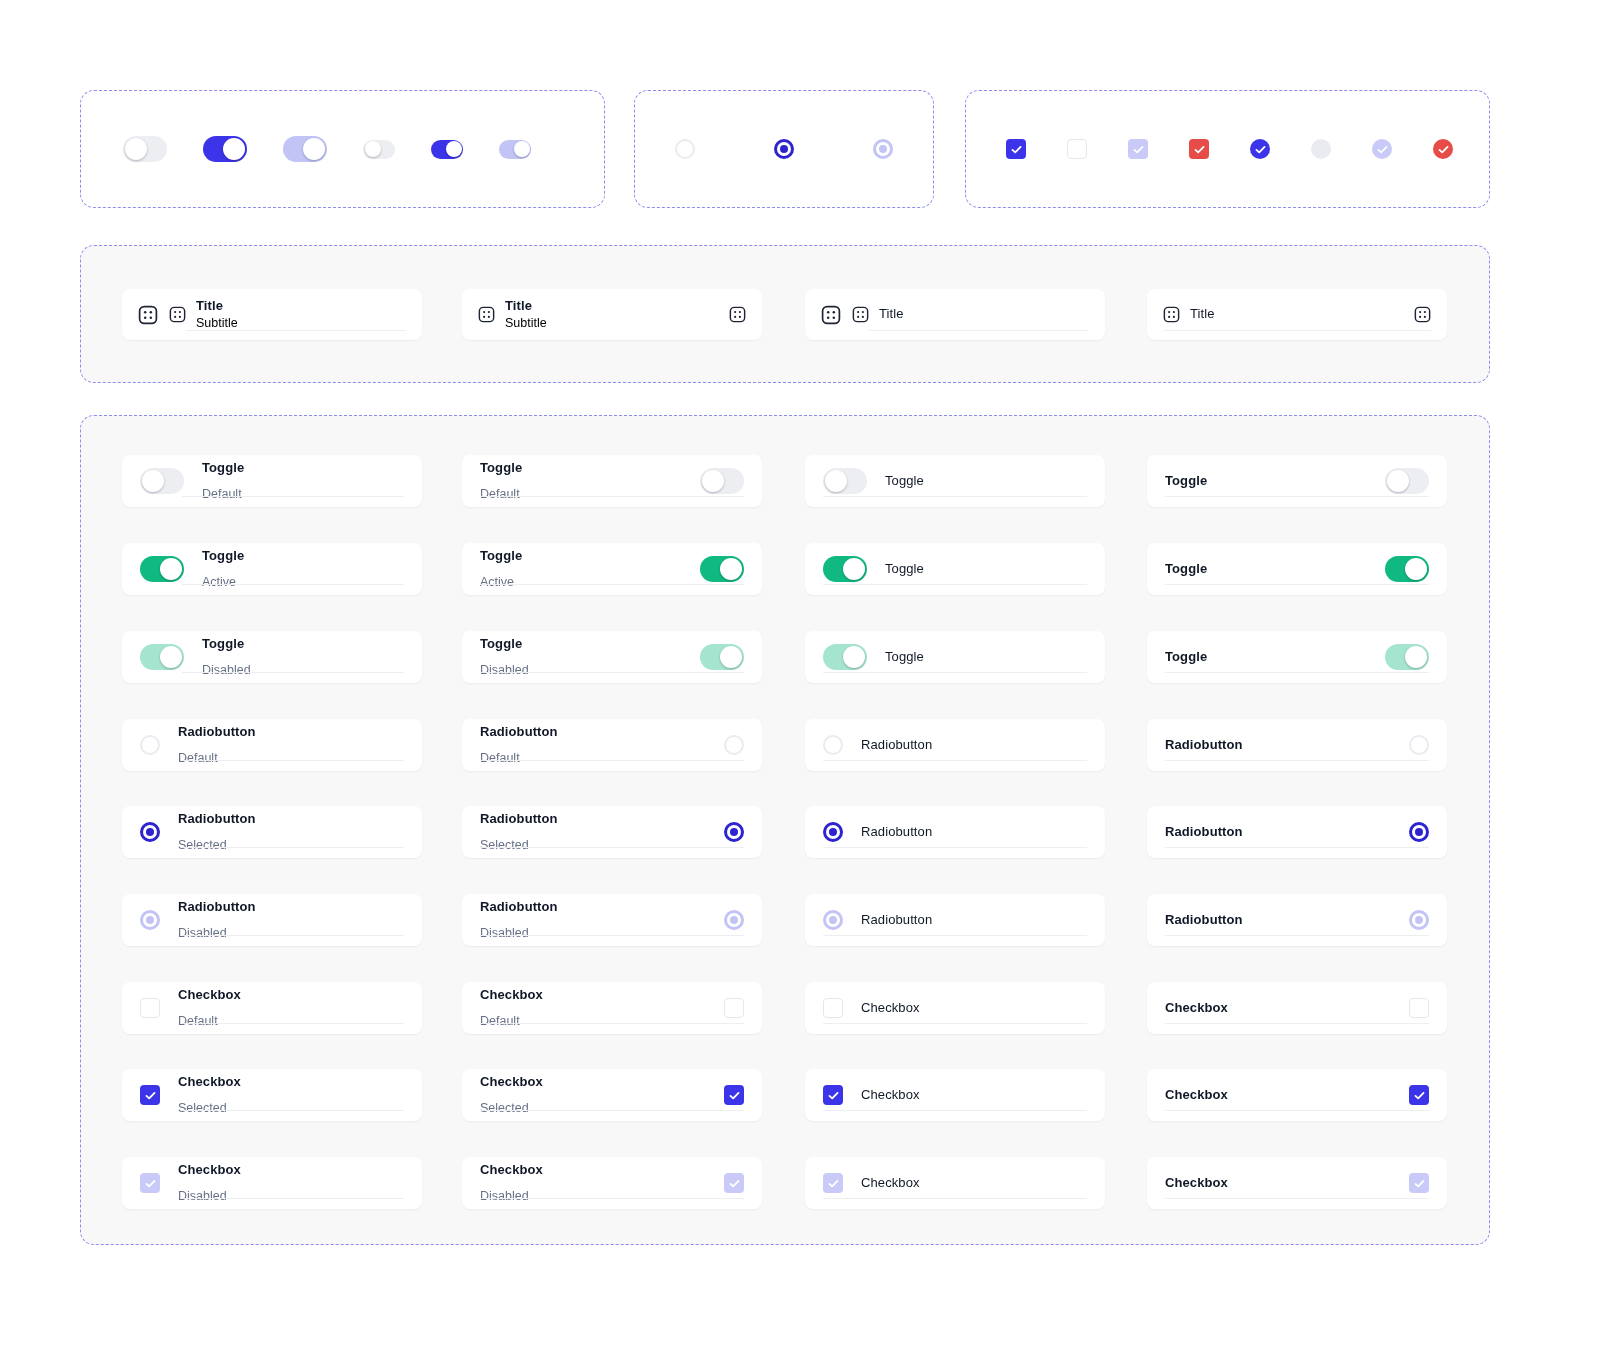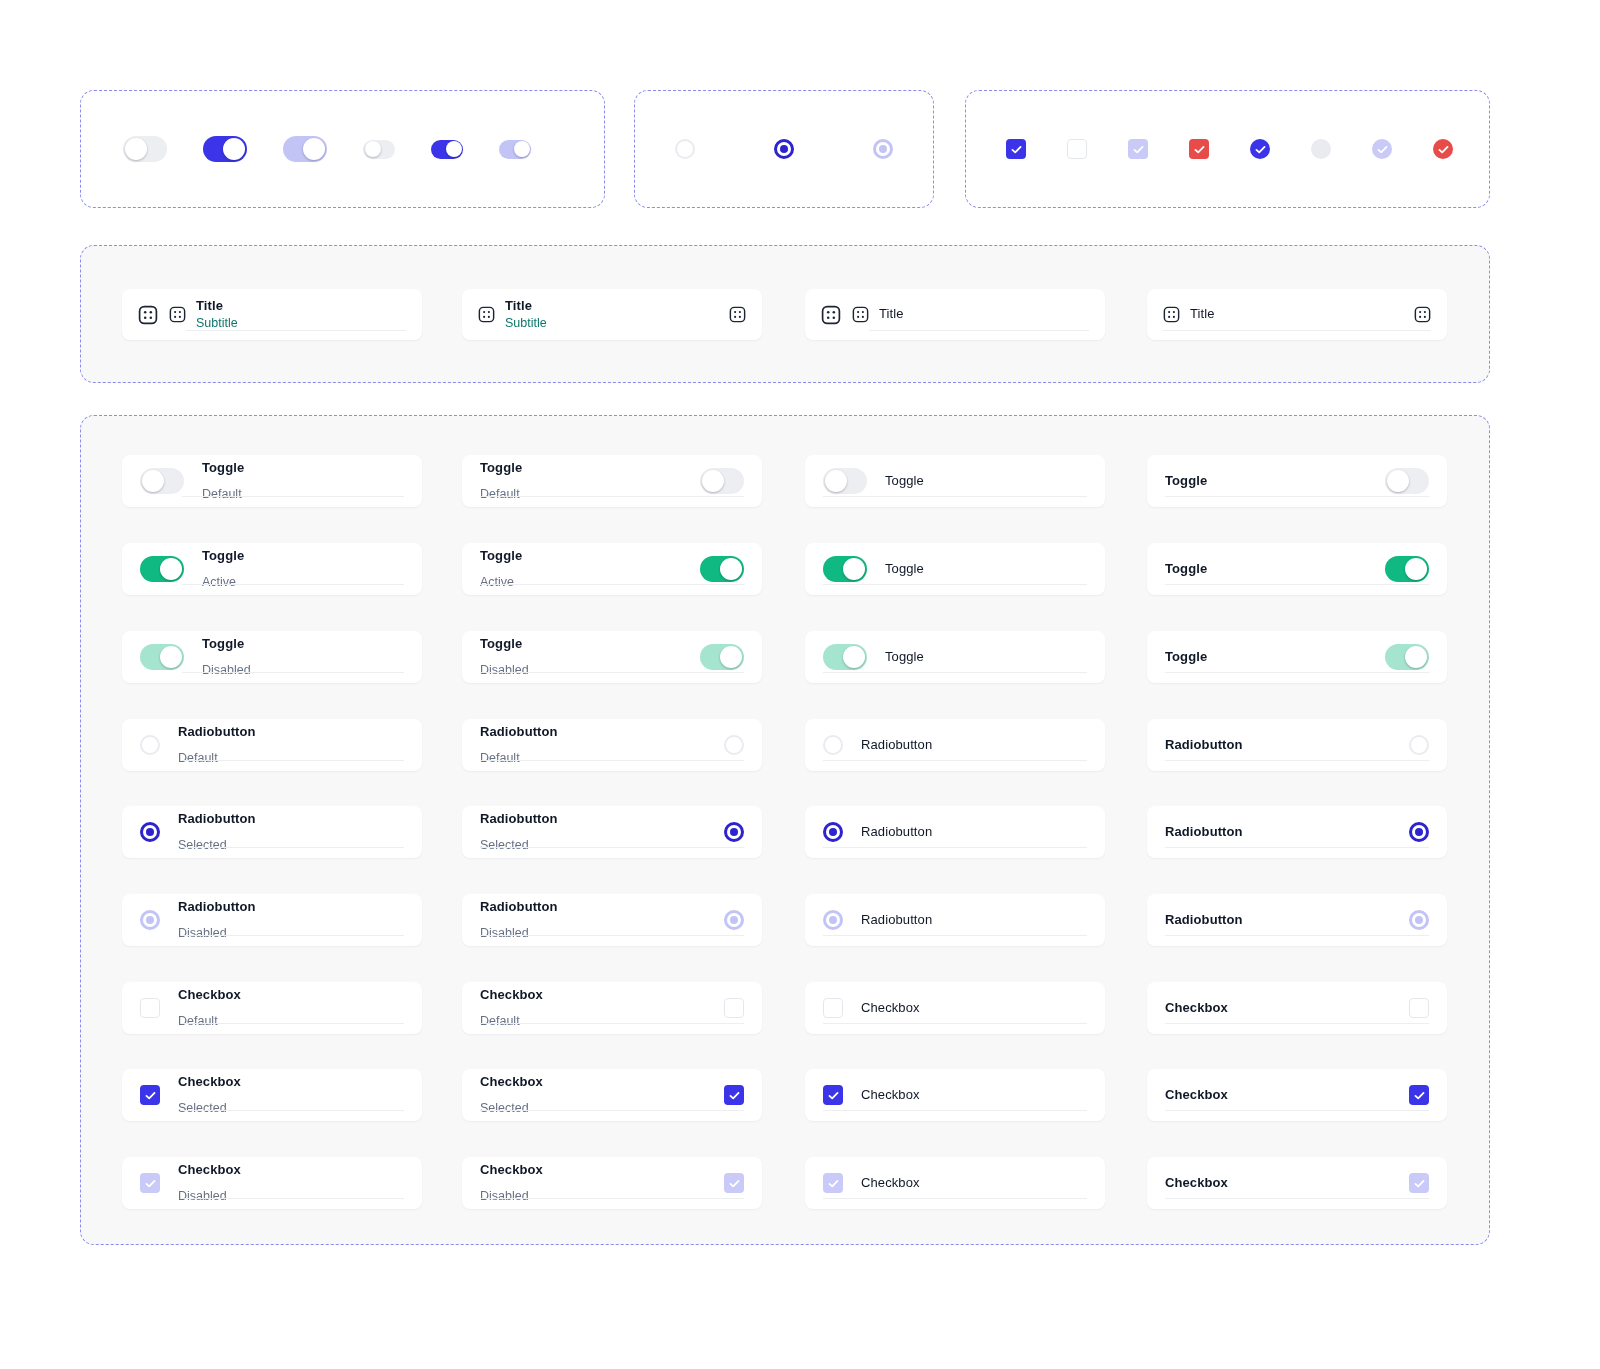--- a/index.html
+++ b/index.html
@@ -93,21 +93,21 @@
     border-radius: 8px;
     box-shadow: 0 1px 2px rgba(16,24,40,.05);
     display: flex; align-items: center;
     padding: 0 16px;
     overflow: hidden;
   }
   .card .spacer { flex: 1 1 auto; }
   .tt-wrap { display:flex; flex-direction:column; justify-content:center; }
   .tt-title   { font-size: 13px; font-weight: 700; color: #101828; line-height: 1.25; letter-spacing:.1px; }
   .tt-title.reg { font-weight: 400; font-size: 13px; color:#101828; }
-  .tt-sub     { font-size: 12.5px; font-weight: 400; color: #0f766e; line-height: 1.3; margin-top:1px; }
+  .tt-sub     { font-size: 12.5px; font-weight: 400; color: #000000; line-height: 1.3; margin-top:1px; }
   .ico-gap { display:flex; align-items:center; gap: 11px; }
   .card .underline {
     position: absolute; left: 64px; right: 16px; bottom: 9px;
     height: 1px; background: #eceef0;
   }
   .card .underline.full { left: 16px; }
 
   
   .grow {
     position: absolute;

